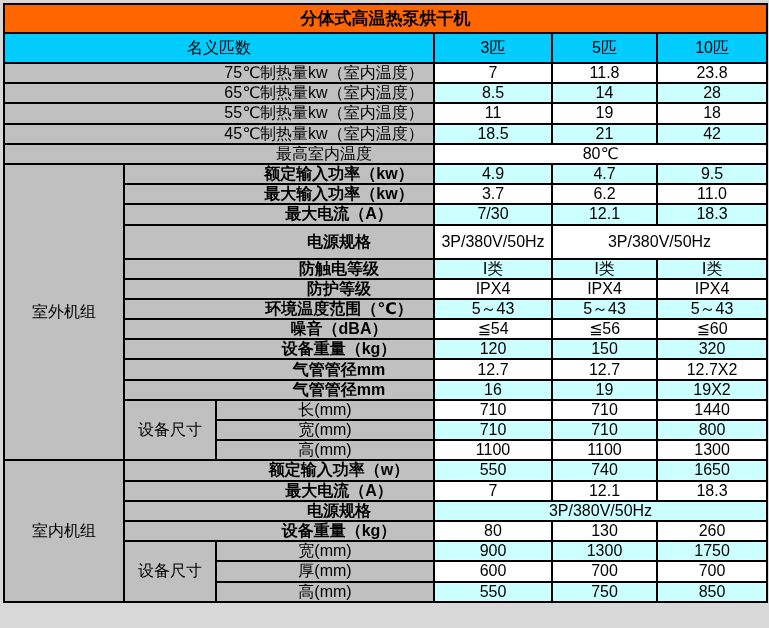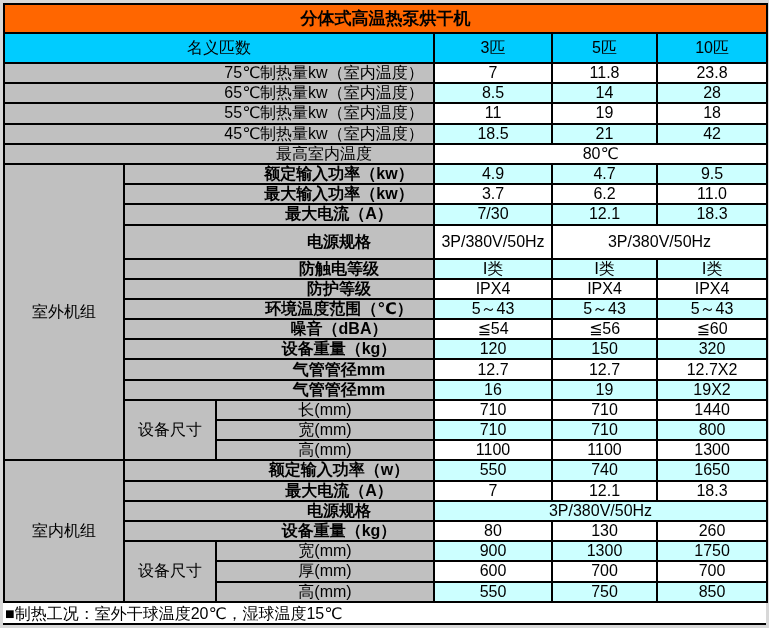--- a/index.html
+++ b/index.html
@@ -214,14 +214,13 @@
   </tr>
   <tr class="r cyan">
     <td class="lbl">高(mm)</td>
     <td class="val">550</td>
     <td class="val">750</td>
     <td class="val">850</td>
   </tr>
 </tbody>
     </table>
 
-<div class="footer">■制热工况：室外干球温度20℃，湿球温度15℃</div>
 </div>
 
 </body></html>

